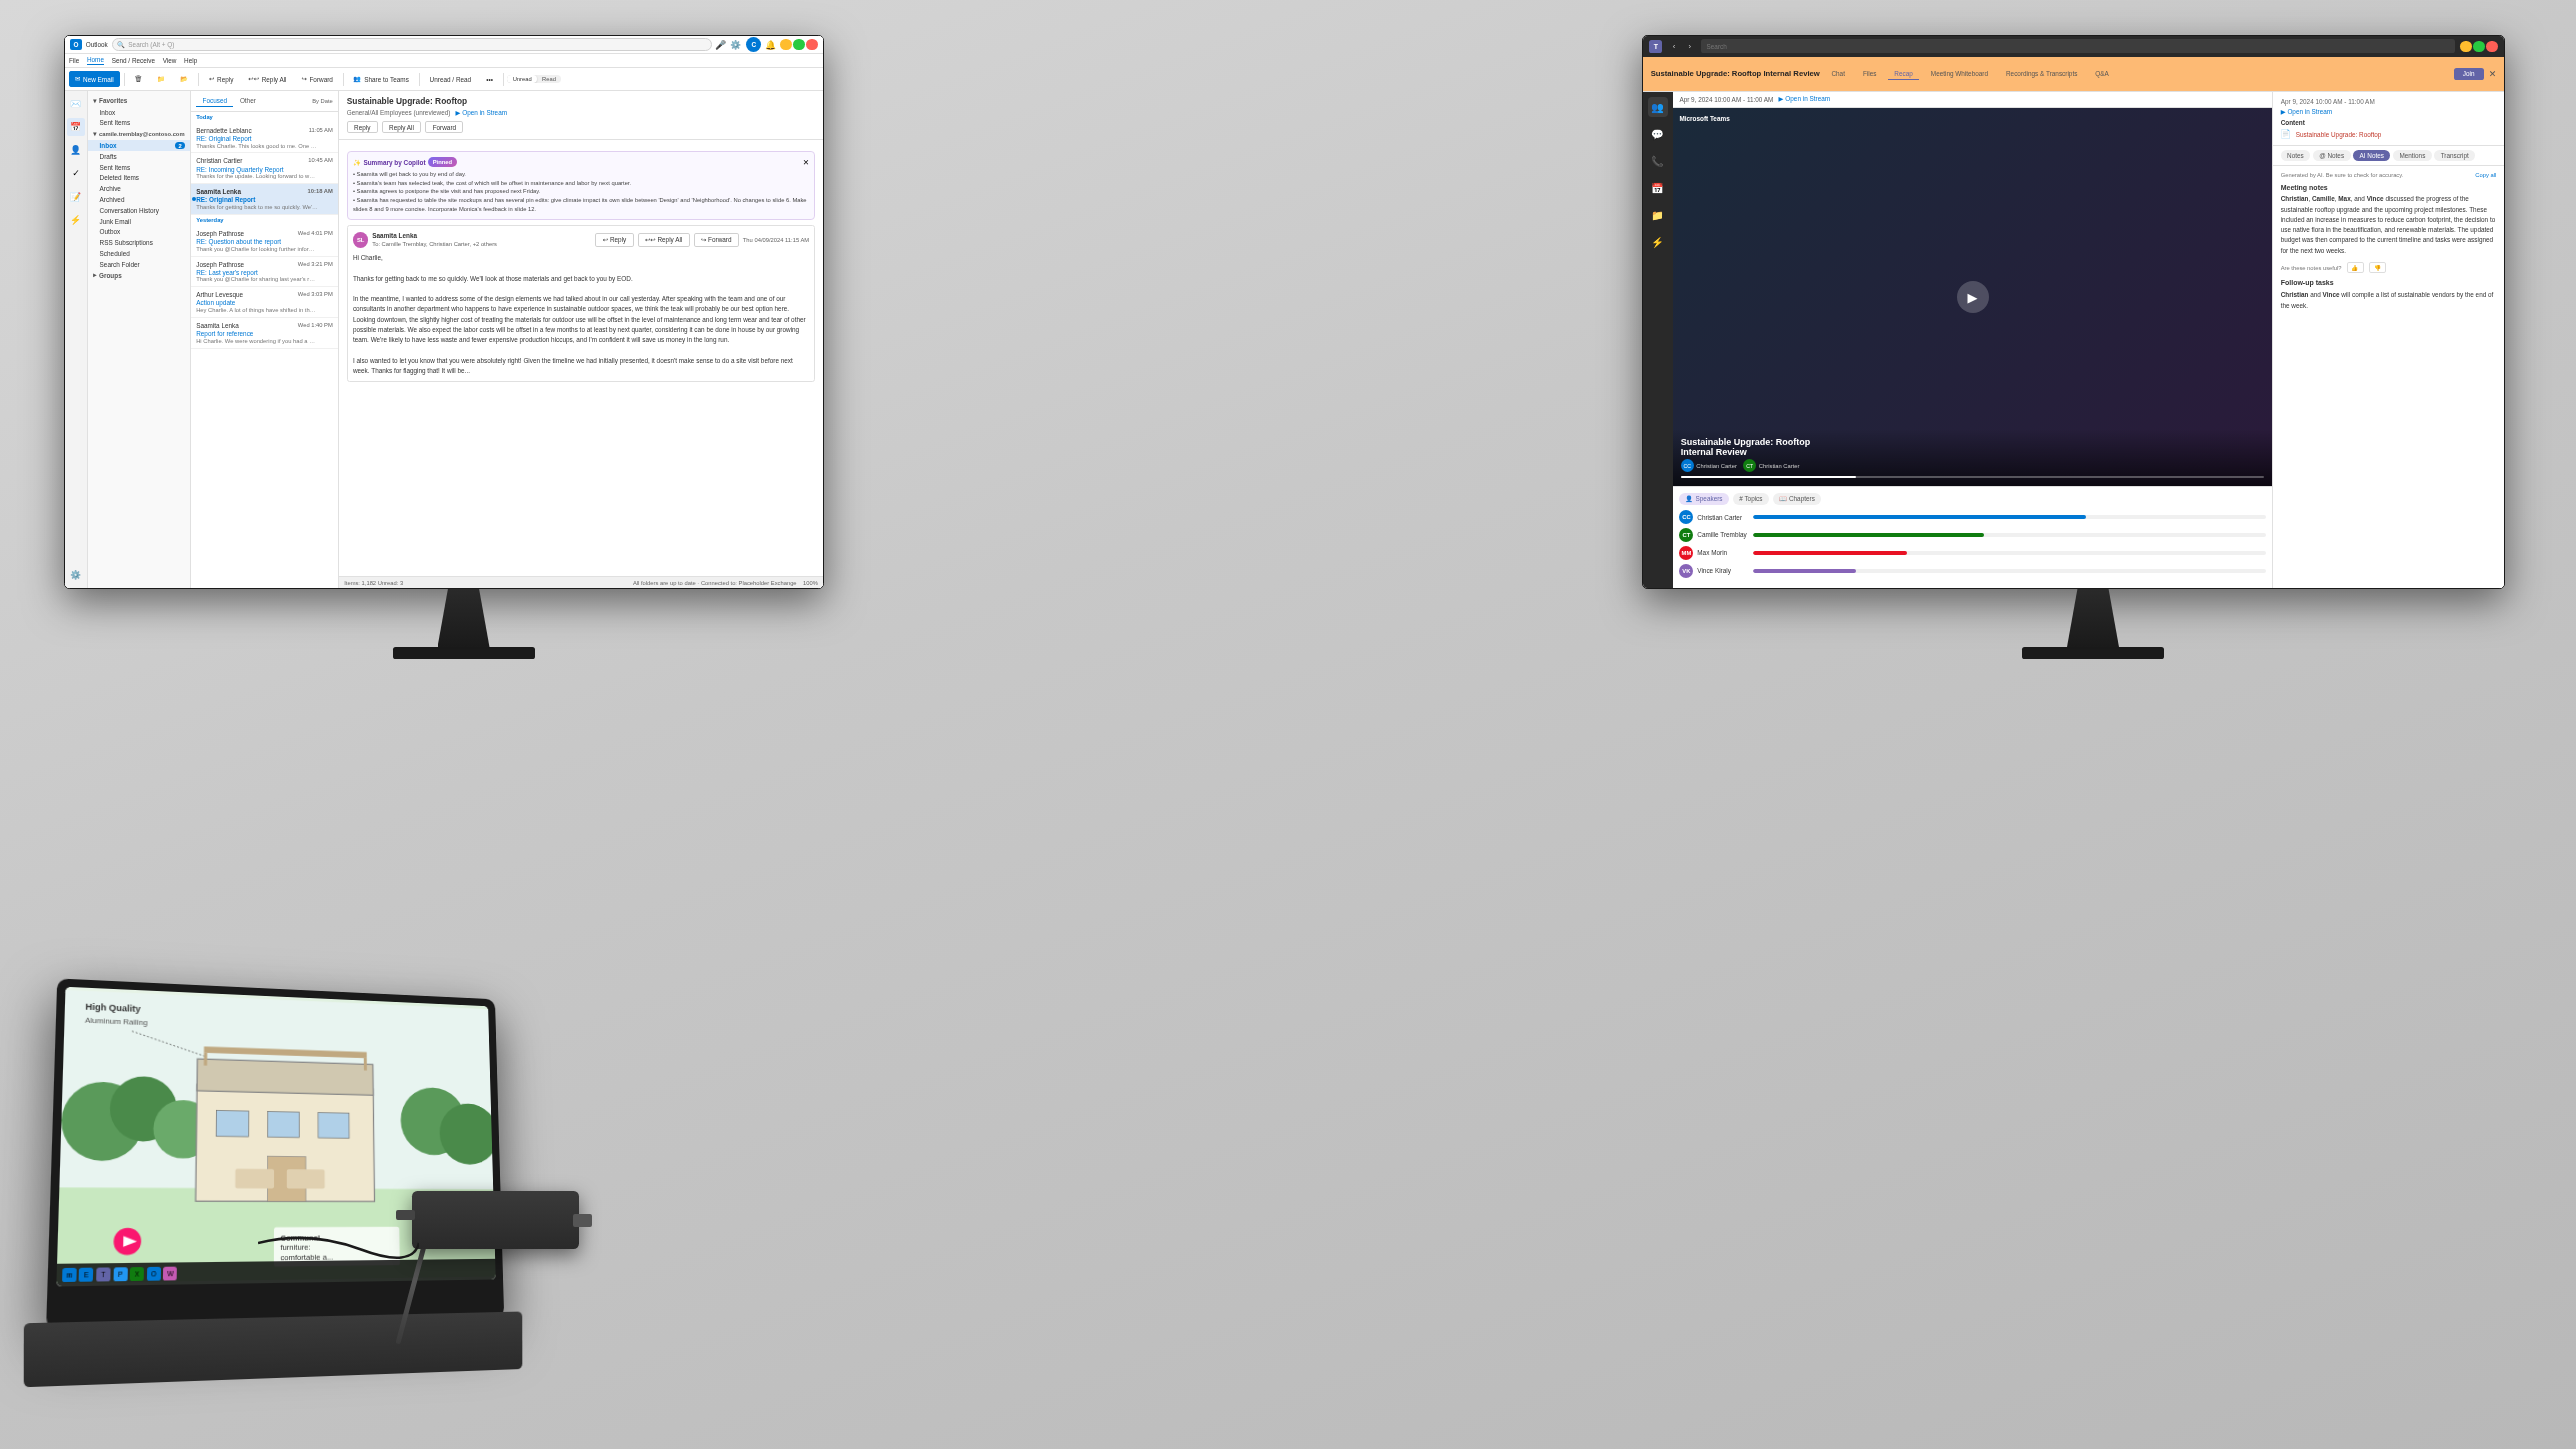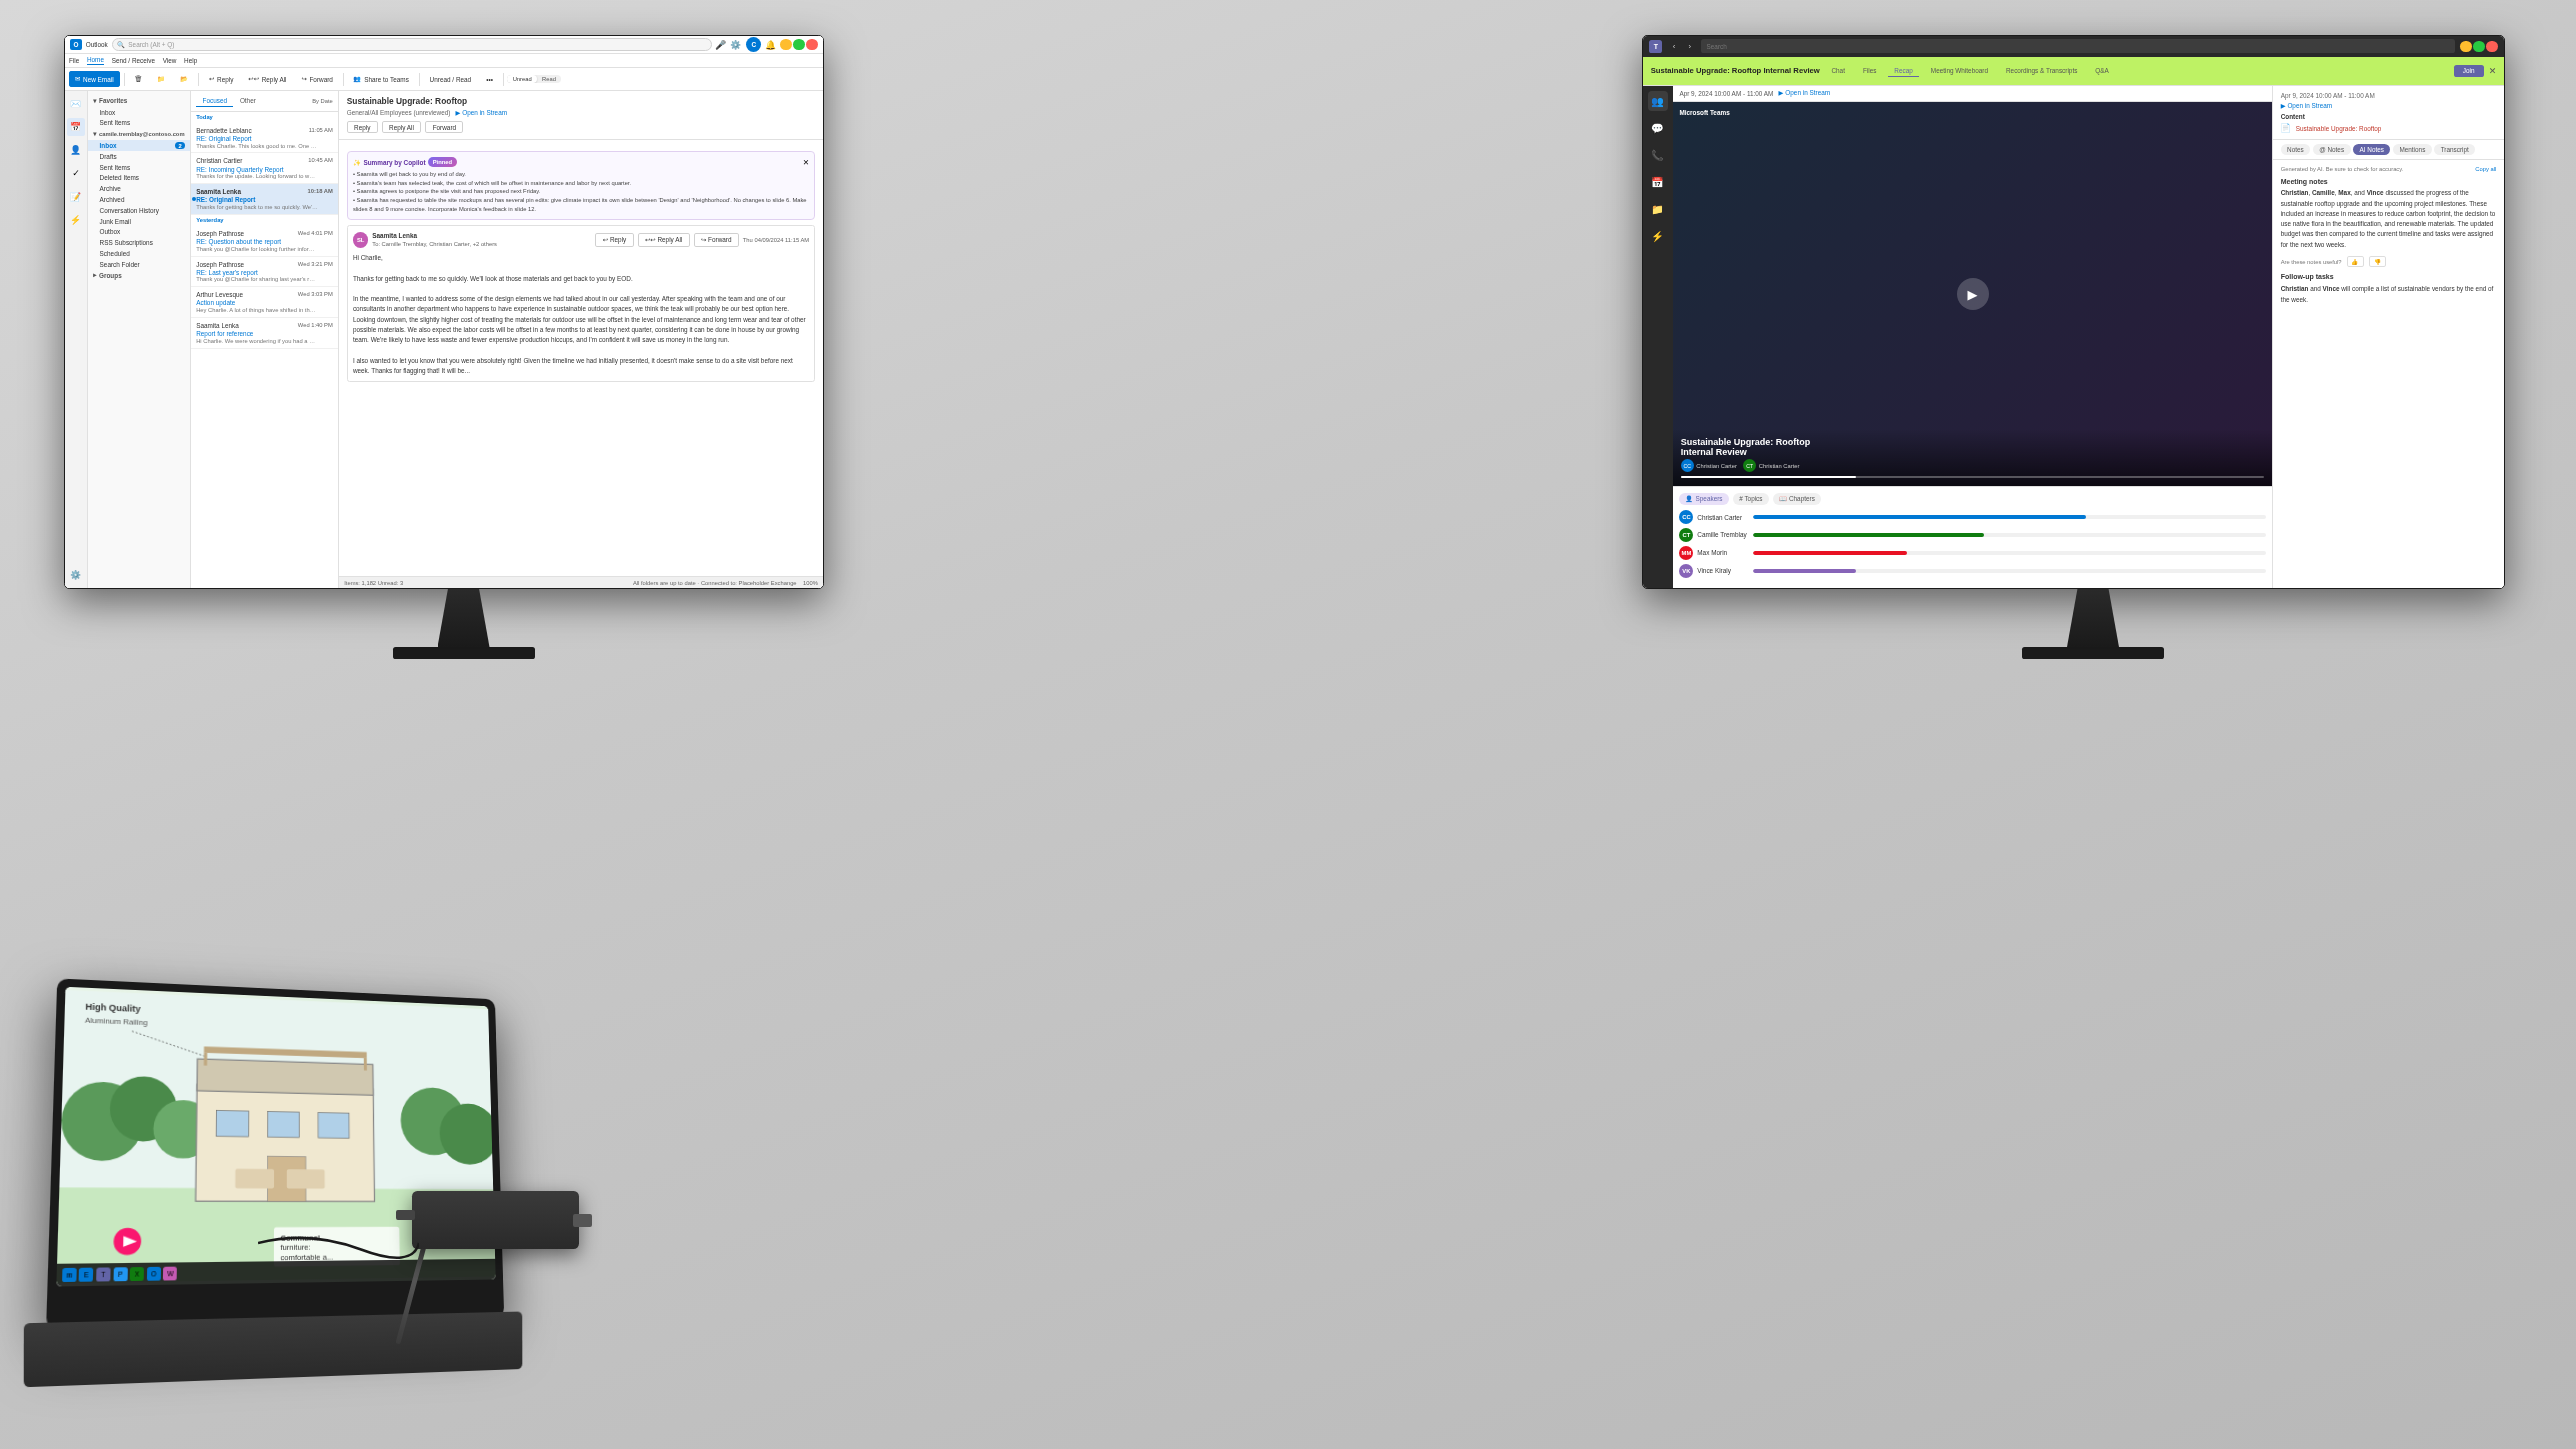--- a/index.html
+++ b/index.html
@@ -436,22 +436,22 @@
       background: #3d3d3d;
       border: none;
       border-radius: 2.6px;
       color: #ccc;
       padding: 0 5.2px;
       font-size: 6.4px;
     }
     .teams-win-controls { display: flex; gap: 1.3px; margin-left: auto; }
 
     .teams-meeting-header {
-      height: 29px;
-      background: #bef264;
+      height: 35px;
+      background: #fdba74;
       display: flex;
       align-items: center;
       padding: 0 7.7px;
       gap: 5.2px;
       border-bottom: 0.6px solid #e0e0e0;
     }
     .meeting-title { font-size: 7.7px; font-weight: 600; color: #252424; }
     .teams-tab {
       padding: 2.6px 6.4px;
       font-size: 6.4px;

